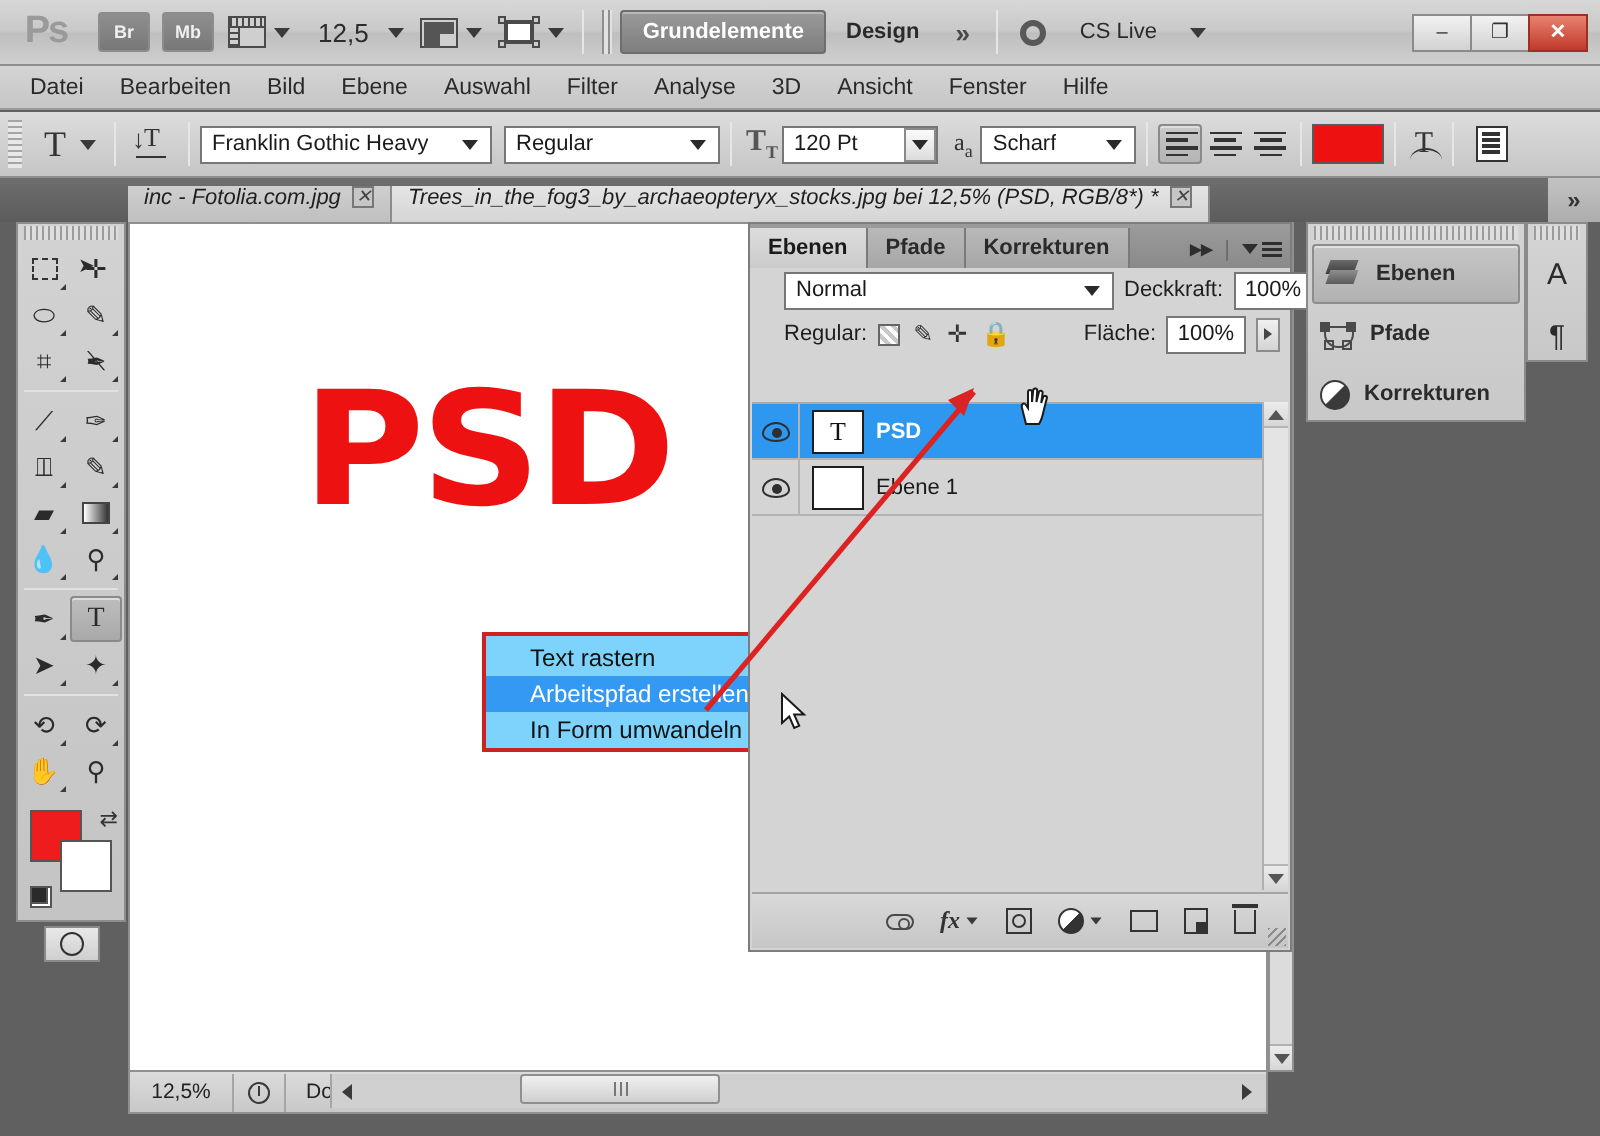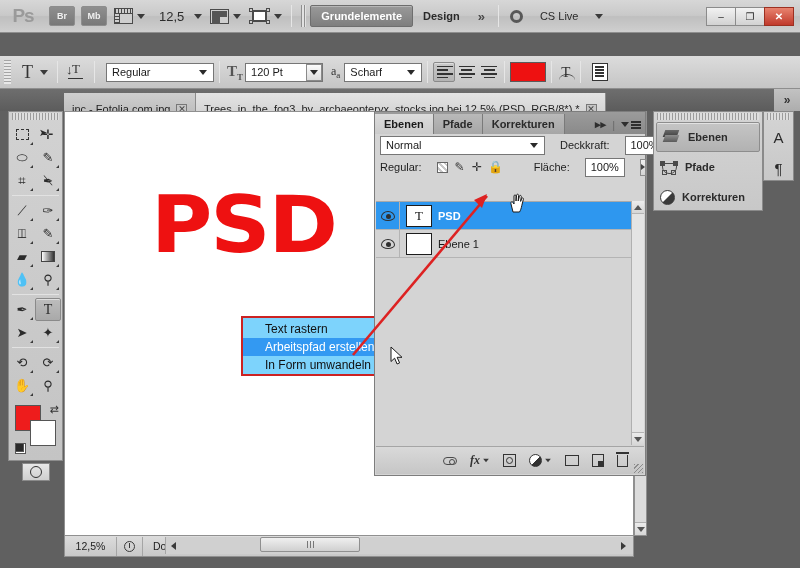--- a/index.html
+++ b/index.html
@@ -153,25 +153,26 @@
     box-shadow: 0 3px 0 #333, 0 6px 0 #333, 0 9px 0 #333;
   }
 
   
   .tabbar {
     position: absolute; left: 0; top: 89px; width: 800px; height: 22px;
     background: linear-gradient(to bottom, #6e6e6e, #5c5c5c);
   }
   .doctab {
     position: absolute; top: 4px; height: 22px;
-    display: flex; align-items: flex-end; gap: 6px;
+    display: flex; align-items: flex-start; gap: 6px;
     padding: 0 8px; font-size: 11px;
     background: linear-gradient(to bottom, #cfcfcf, #bcbcbc);
     border-right: 1px solid #8c8c8c;
     color: #1f1f1f;
+    font-style: italic;
   }
   .doctab.active { background: linear-gradient(to bottom, #e4e4e4, #d2d2d2); }
   .tab-x {
     width: 11px; height: 11px; border: 1px solid #777; color: #444;
     font-size: 9px; line-height: 9px; text-align: center; background: #c6c6c6;
   }
   .tabs-more {
     position: absolute; right: 0; top: 0; width: 26px; height: 22px;
     background: linear-gradient(to bottom, #c2c2c2, #adadad);
     display:flex; align-items:center; justify-content:center;
@@ -237,22 +238,23 @@
   }
   .lp-tabstrip { height: 22px; background: linear-gradient(to bottom,#9b9b9b,#8a8a8a); display: flex; align-items: flex-end; position: relative; }
   .lp-tab { height: 20px; padding: 0 9px; line-height: 20px; font-size: 11px; font-weight: bold; color: #2a2a2a;
             background: linear-gradient(to bottom,#b9b9b9,#a6a6a6); border-right: 1px solid #7a7a7a; }
   .lp-tab.active { background: linear-gradient(to bottom,#dcdcdc,#cbcbcb); color:#1a1a1a; }
   .lp-tabright { position: absolute; right: 4px; bottom: 3px; display: flex; align-items: center; gap: 6px; color: #2e2e2e; font-size: 11px; }
   .lp-menu-icon { display:flex; align-items:center; gap:2px; }
   .lp-menu-icon .tri { width: 0; height: 0; border-left: 4px solid transparent; border-right: 4px solid transparent; border-top: 5px solid #2e2e2e; }
   .lp-menu-icon .lines { width: 10px; height: 8px; background: repeating-linear-gradient(to bottom, #2e2e2e 0 1.5px, transparent 1.5px 3px); }
   .lp-row1, .lp-row2 {
-    display: flex; align-items: center; height: 22px; padding: 0 5px; gap: 15px;
+    display: flex; align-items: center; height: 22px; padding: 0 5px; gap: 5px;
     background: #d4d4d4;
+    margin-left: 12px;
   }
   .lp-label { font-size: 11px; color: #1e1e1e; }
   .spin-btn { width: 12px; height: 17px; border: 1px solid #8c8c8c; background: linear-gradient(to bottom,#f0f0f0,#d4d4d4);
               display: flex; align-items: center; justify-content: center; }
   .spin-btn .tri { width:0;height:0;border-top:3px solid transparent;border-bottom:3px solid transparent;border-left:4px solid #444; }
   .lock-icons { display: flex; align-items: center; gap: 7px; color: #333; font-size: 12px; }
   .lock-chk { width: 11px; height: 11px; border: 1px solid #666; background:
     repeating-linear-gradient(45deg, #fff 0 2px, #c8c8c8 2px 4px); }
   .layers-list { position: absolute; left: 1px; top: 89px; right: 14px; bottom: 30px; background: #d4d4d4; border-top: 1px solid #a9a9a9; }
   .layer-row { display: flex; align-items: center; height: 28px; border-bottom: 1px solid #b4b4b4; }
@@ -404,36 +406,53 @@
       <span class="caret"></span>
     </div>
 
     <div class="wincontrols">
       <div class="winbtn">–</div>
       <div class="winbtn">❐</div>
       <div class="winbtn close">✕</div>
     </div>
   </div>
 
+  <div class="menubar">
+    <div class="menuitem">Datei</div>
+    <div class="menuitem">Bearbeiten</div>
+    <div class="menuitem">Bild</div>
+    <div class="menuitem">Ebene</div>
+    <div class="menuitem">Auswahl</div>
+    <div class="menuitem">Filter</div>
+    <div class="menuitem">Analyse</div>
+    <div class="menuitem">3D</div>
+    <div class="menuitem">Ansicht</div>
+    <div class="menuitem">Fenster</div>
+    <div class="menuitem">Hilfe</div>
+  </div>
 
   <div class="optionsbar">
     <div class="opt-grip"></div>
     <div class="appitem">
       <span class="tool-T">T</span>
       <span class="caret"></span>
     </div>
     <div class="vsep"></div>
 
     <div class="appitem">
       <div class="orient-icon">
           <span>T</span>
         </div>
     </div>
     <div class="vsep"></div>
 
+    <div class="combo" style="width:146px">
+      <span class="cv">Franklin Gothic Heavy</span>
+      <span class="arrow"></span>
+    </div>
     <div style="width:6px"></div>
     <div class="combo" style="width:108px">
       <span class="cv">Regular</span>
       <span class="arrow"></span>
     </div>
     <div class="vsep"></div>
 
     <span class="sizeT">T<sub style="font-size:9px">T</sub></span>
     <div class="combo boxed" style="width:78px;padding-right:0">
       <span class="cv">120 Pt</span>

